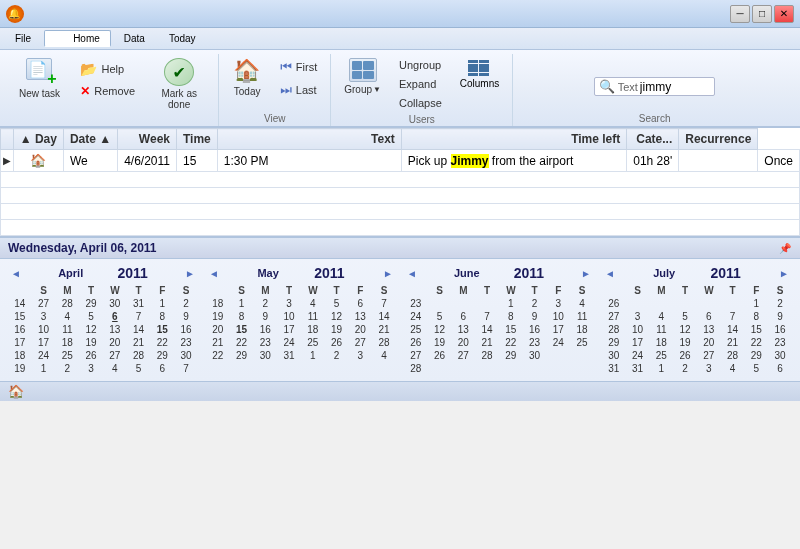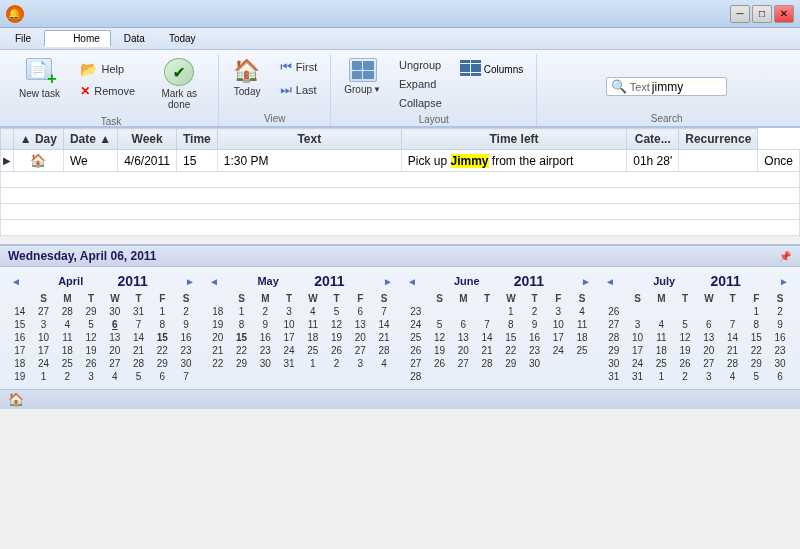--- a/index.html
+++ b/index.html
@@ -98,21 +98,21 @@
     }
     .ribbon-stack { display: flex; flex-direction: column; justify-content: center; gap: 1px; }
     .search-box { display: flex; align-items: center; background: white; border: 1px solid #b0b8d0; border-radius: 2px; padding: 1px 4px; }
     .search-icon-char { color: #5070c0; font-size: 13px; margin-right: 2px; }
     .search-label-text { font-size: 11px; color: #666; margin-right: 2px; }
     .search-input { border: none; outline: none; font-size: 12px; width: 70px; background: transparent; }
 
     
     .columns-btn {
       display: flex;
-      flex-direction: row;
+      flex-direction: column;
       align-items: center;
       padding: 3px 6px;
       cursor: pointer;
       border-radius: 3px;
       border: 1px solid transparent;
       background: transparent;
     }
 
     
     .tab-bar {
@@ -141,40 +141,39 @@
     }
     .task-table {
       width: 100%;
       border-collapse: collapse;
       font-size: 12px;
     }
     .task-table th {
       background: linear-gradient(to bottom, #eef2fa, #dde6f4);
       border: 1px solid #c8d4e4;
       padding: 3px 6px;
-      text-align: center;
+      text-align: right;
       font-weight: 600;
       color: #333;
       white-space: nowrap;
       cursor: pointer;
     }
     .task-table td {
       border: 1px solid #d8e0ec;
       padding: 3px 6px;
       white-space: nowrap;
     }
     .task-row td { background: white; }
     .empty-rows td { background: white; height: 18px; }
 
     
     .calendar-section {
       border-top: 2px solid #b0c4de;
       background: linear-gradient(to bottom, #f0f4fc, #e8eef8);
       padding: 0;
-      margin-top: 8px;
     }
     .calendar-header {
       background: linear-gradient(to bottom, #dde6f4, #ccd4e8);
       padding: 3px 8px;
       font-weight: bold;
       font-size: 12px;
       color: #1a1a5a;
       border-bottom: 1px solid #b0c4de;
       display: flex;
       justify-content: space-between;
@@ -299,21 +298,20 @@
           <span style="font-size:12px; color:red; font-weight:bold;">✕</span>
           <span>Remove</span>
         </div>
       </div>
 
       <div class="ribbon-btn-large" style="min-width:52px;">
         <div style="width:30px; height:28px; background:linear-gradient(135deg, #e0f0e0, #b0d8b0); border:1px solid #80b880; border-radius:50%; display:flex; align-items:center; justify-content:center; font-size:16px; color:#006000;">✔</div>
         <div class="label" style="font-size:10px; margin-top:2px; text-align:center; color:#333; max-width:52px;">Mark as done</div>
       </div>
     </div>
-    <div class="ribbon-group-label">Task</div>
   </div>
 
   <div class="ribbon-group">
     <div class="ribbon-group-content">
       <div class="ribbon-btn-large">
         <div style="font-size:22px; color:#e87820;">🏠</div>
         <div class="label" style="font-size:10px; margin-top:2px;">Today</div>
       </div>
       <div class="ribbon-stack" style="margin-top:2px;">
         <div class="ribbon-btn-small">
@@ -363,21 +361,21 @@
             <div style="width:10px; height:8px; background:#4070a0;"></div>
           </div>
           <div style="display:flex; gap:1px;">
             <div style="width:10px; height:3px; background:#4070a0;"></div>
             <div style="width:10px; height:3px; background:#4070a0;"></div>
           </div>
         </div>
         <div class="label" style="font-size:10px; margin-top:2px;">Columns</div>
       </div>
     </div>
-    <div class="ribbon-group-label">Layout</div>
+    <div class="ribbon-group-label">Users</div>
   </div>
 
   <div class="ribbon-group" style="border-right:none; flex:1;">
     <div class="ribbon-group-content" style="align-items:center; padding-top:8px;">
       <div class="search-box">
         <span class="search-icon-char">🔍</span>
         <span class="search-label-text">Text</span>
         <input class="search-input" type="text" value="jimmy" style="">
       </div>
     </div>

